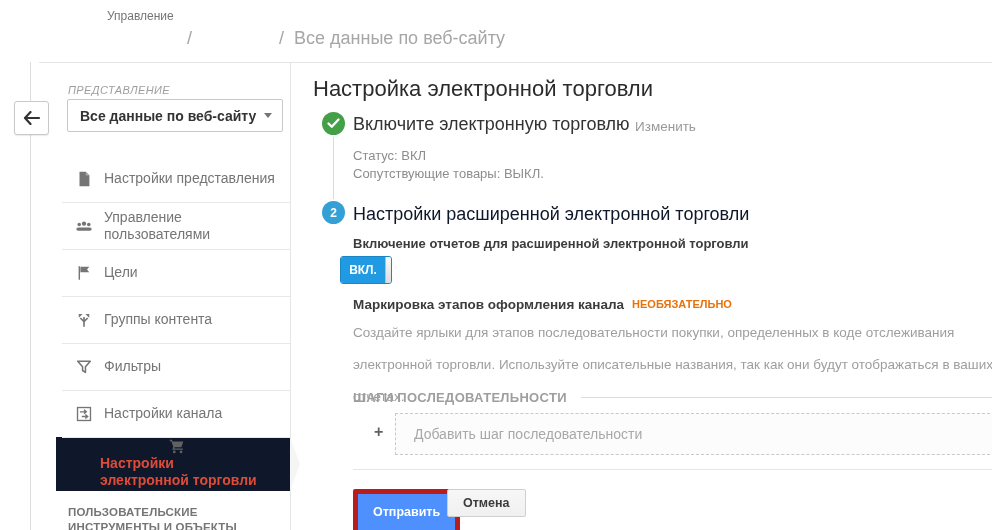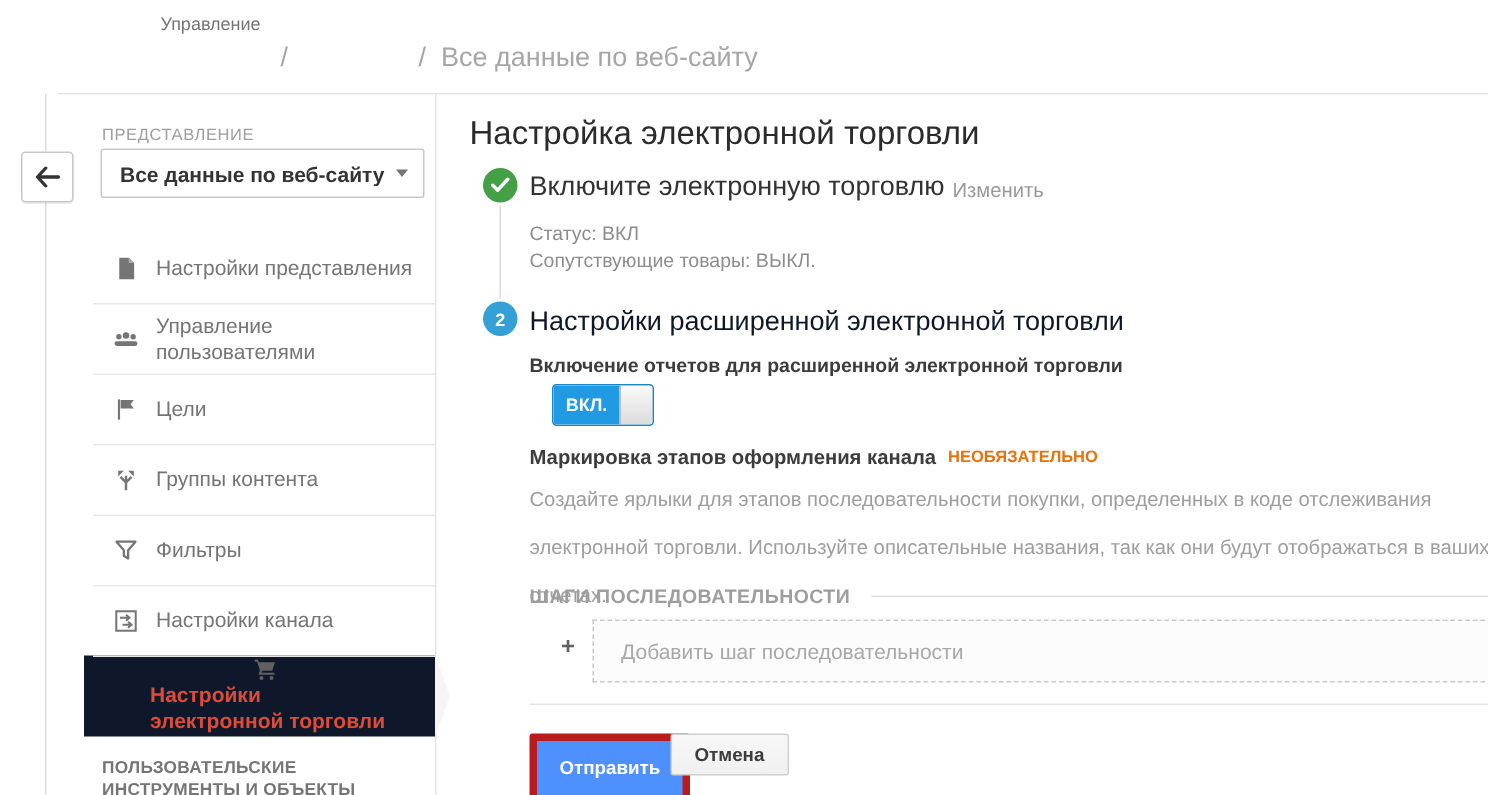--- a/index.html
+++ b/index.html
@@ -15,21 +15,21 @@
                font-size:18px;color:#a6a6a6;}
 
   
   .rail-line{position:absolute;left:30px;top:62px;width:1px;height:468px;background:#dcdcdc;}
   .back-btn{position:absolute;left:14px;top:101px;width:33px;height:32px;background:#fff;
             border:1px solid #c9c9c9;border-radius:3px;box-shadow:0 1px 1px rgba(0,0,0,.08);
             display:flex;align-items:center;justify-content:center;cursor:pointer;}
 
   
   .sidebar-border{position:absolute;left:290px;top:62px;width:1px;height:468px;background:#e5e5e5;}
-  .view-label{position:absolute;left:68px;top:84px;font-size:11px;color:#9e9e9e;letter-spacing:.4px;}
+  .view-label{position:absolute;left:68px;top:84px;font-size:11px;color:#9e9e9e;letter-spacing:.4px;font-style:italic;}
   .view-select{position:absolute;left:67px;top:99px;width:216px;height:33px;background:#fff;
                border:1px solid #c9c9c9;border-radius:2px;display:flex;align-items:center;
                cursor:pointer;box-sizing:border-box;}
   .view-select-text{font-size:14px;font-weight:bold;color:#333;padding-left:12px;flex:1;
                     white-space:nowrap;overflow:hidden;}
   .caret{width:0;height:0;border-left:4px solid transparent;border-right:4px solid transparent;
          border-top:5px solid #757575;margin-right:10px;}
 
   .menu{position:absolute;left:56px;top:155px;width:234px;}
   .menu-item{position:relative;height:47px;display:flex;align-items:center;padding-left:19px;
@@ -52,21 +52,21 @@
                align-items:center;justify-content:center;}
   .step1-circle{left:322px;top:112px;background:#43a047;}
   .step2-circle{left:322px;top:201px;background:#35a0d6;color:#fff;font-size:12px;font-weight:bold;}
   .step-connector{position:absolute;left:333px;top:137px;width:1px;height:62px;background:#dbdbdb;}
   .step1-title{position:absolute;left:353px;top:114px;font-size:18px;color:#333;}
   .edit-link{position:absolute;left:635px;top:119px;font-size:13.5px;color:#999;cursor:pointer;}
   .status-lines{position:absolute;left:353px;top:147px;font-size:13px;color:#8d8d8d;line-height:18px;}
   .status-lines span{display:block;}
   .step2-title{position:absolute;left:353px;top:204px;font-size:18px;color:#0f172a;}
   .toggle-label{position:absolute;left:353px;top:236px;font-size:13px;font-weight:bold;color:#3c3c3c;}
-  .toggle{position:absolute;left:368px;top:256px;width:68px;height:28px;border-radius:3px;
+  .toggle{position:absolute;left:340px;top:256px;width:52px;height:28px;border-radius:3px;
           overflow:hidden;display:flex;cursor:pointer;border:1px solid #1b85c6;box-sizing:border-box;}
   .toggle-on{flex:0 0 44px;background:#209be3;color:#fff;font-size:12px;font-weight:bold;
           display:flex;align-items:center;justify-content:center;}
   .toggle-handle{flex:1;background:linear-gradient(#fafafa,#dcdcdc);border-left:1px solid #bdbdbd;
           border-radius:0 2px 2px 0;}
   .checkout-heading{position:absolute;left:353px;top:297px;font-size:13.5px;font-weight:bold;color:#3c3c3c;}
   .optional-badge{font-size:11px;font-weight:bold;color:#e8710a;margin-left:8px;position:relative;top:-1px;}
   .description{position:absolute;left:353px;top:317px;width:640px;font-size:13.5px;color:#9e9e9e;
           line-height:32px;}
   .funnel-heading-row{position:absolute;left:353px;top:390px;width:639px;display:flex;align-items:center;}

